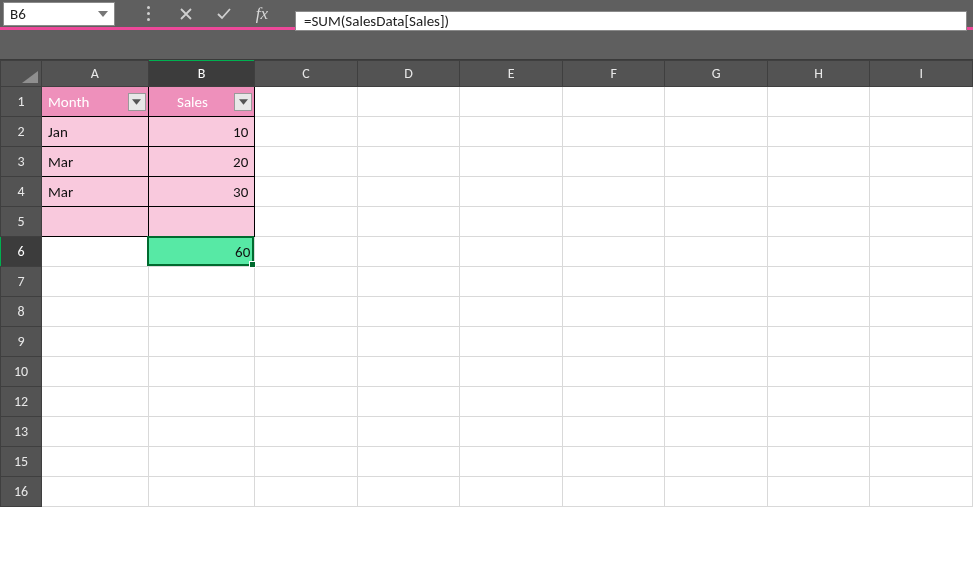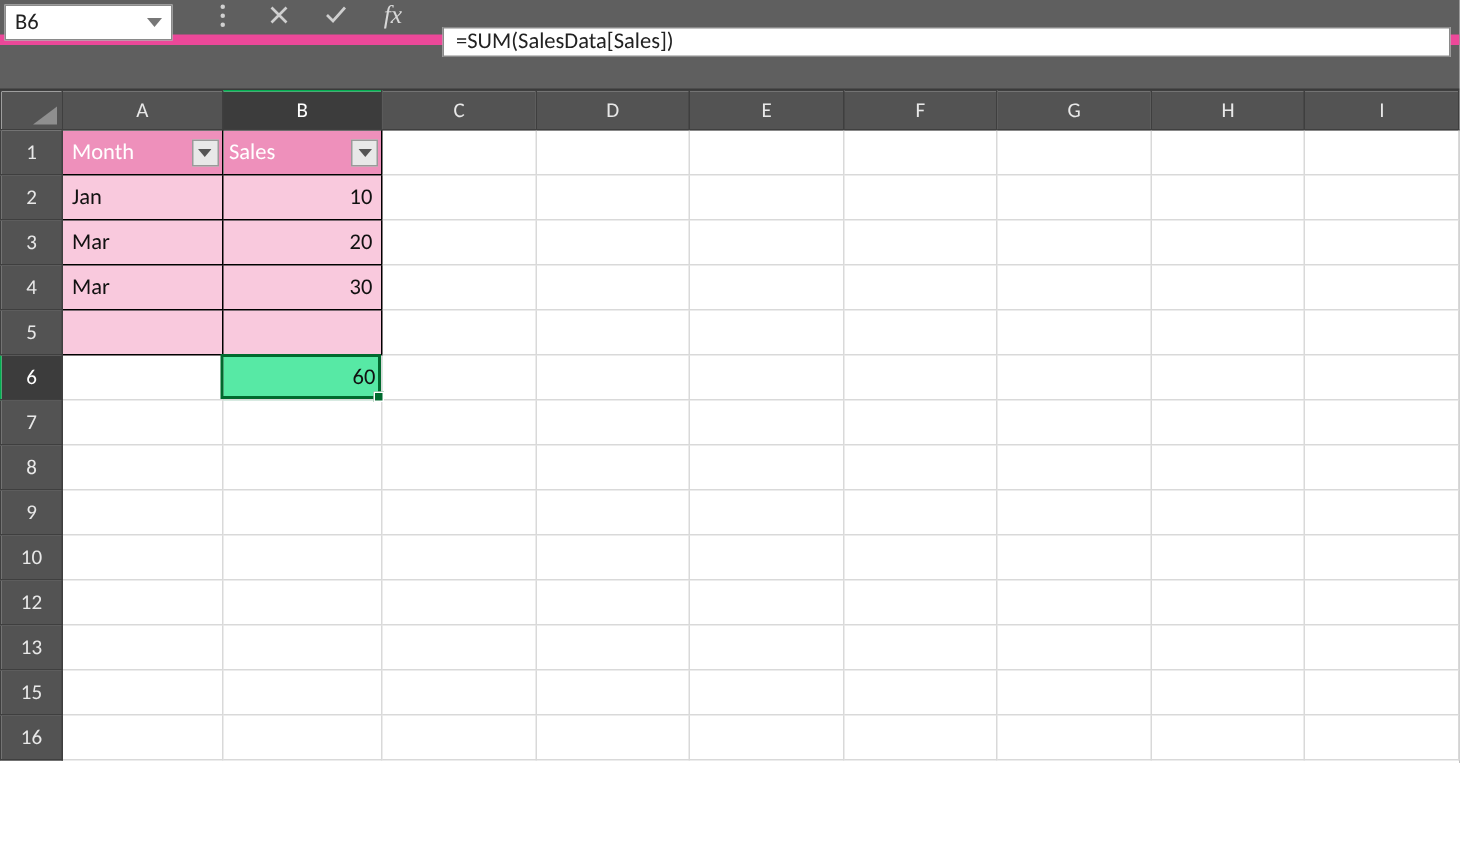--- a/index.html
+++ b/index.html
@@ -9,24 +9,24 @@
     width: 973px;
     height: 561px;
     overflow: hidden;
     font-size: 15px;
     color: #000;
   }
 
   
   .formula-bar {
     display: flex;
-    align-items: flex-start;
+    align-items: center;
     height: 30px;
     background: #5f5f5f;
-    border-bottom: 7px solid #ec4899;
+    border-bottom: 3px solid #ec4899;
   }
   .name-box-wrap {
     display: flex;
     align-items: stretch;
     padding: 3px 3px 3px 3px;
   }
   .name-box {
     width: 112px;
     height: 24px;
     background: #fff;
@@ -171,21 +171,21 @@
   th.row-active {
     background: #3c3c3c !important;
     color: #fff !important;
     border-left: 1px solid #00b050 !important;
   }
 
   
   .tbl-header {
     background: #ee90bb !important;
     color: #fff !important;
-    text-align: left;
+    text-align: center;
     padding-right: 22px !important;
     position: relative;
     border: 1px solid #000 !important;
   }
   .tbl-header.first { text-align: left; padding-left: 6px !important; padding-right: 22px !important; }
   .tbl-dd {
     position: absolute;
     right: 2px; top: 50%; transform: translateY(-50%);
     width: 18px; height: 18px;
     background: #e8e8e8;

